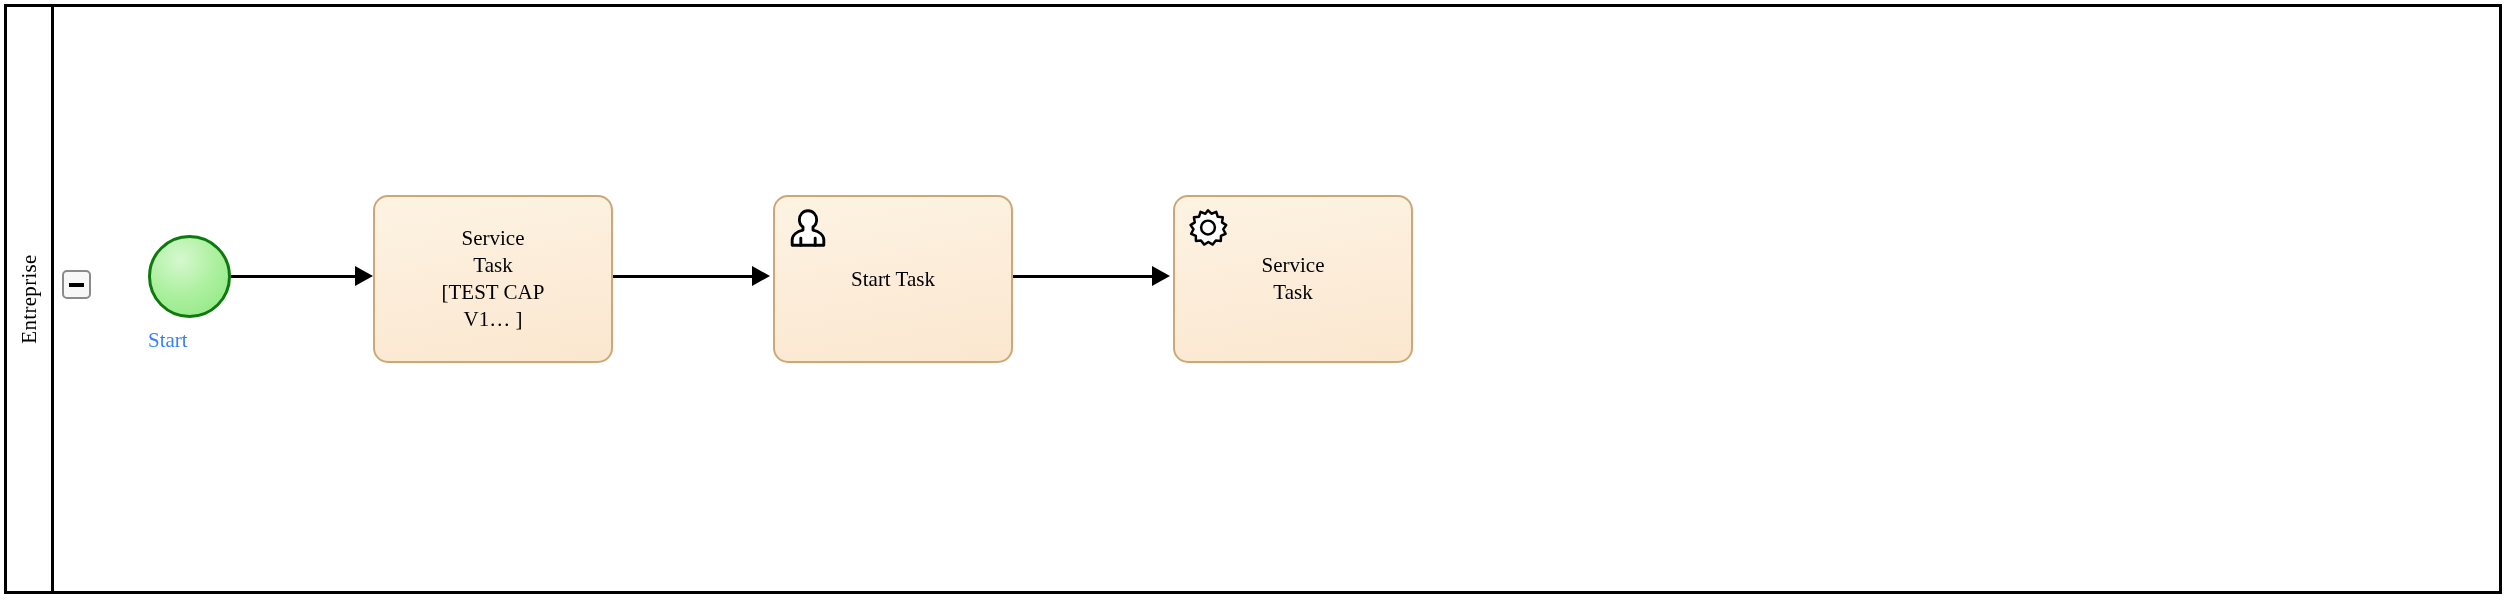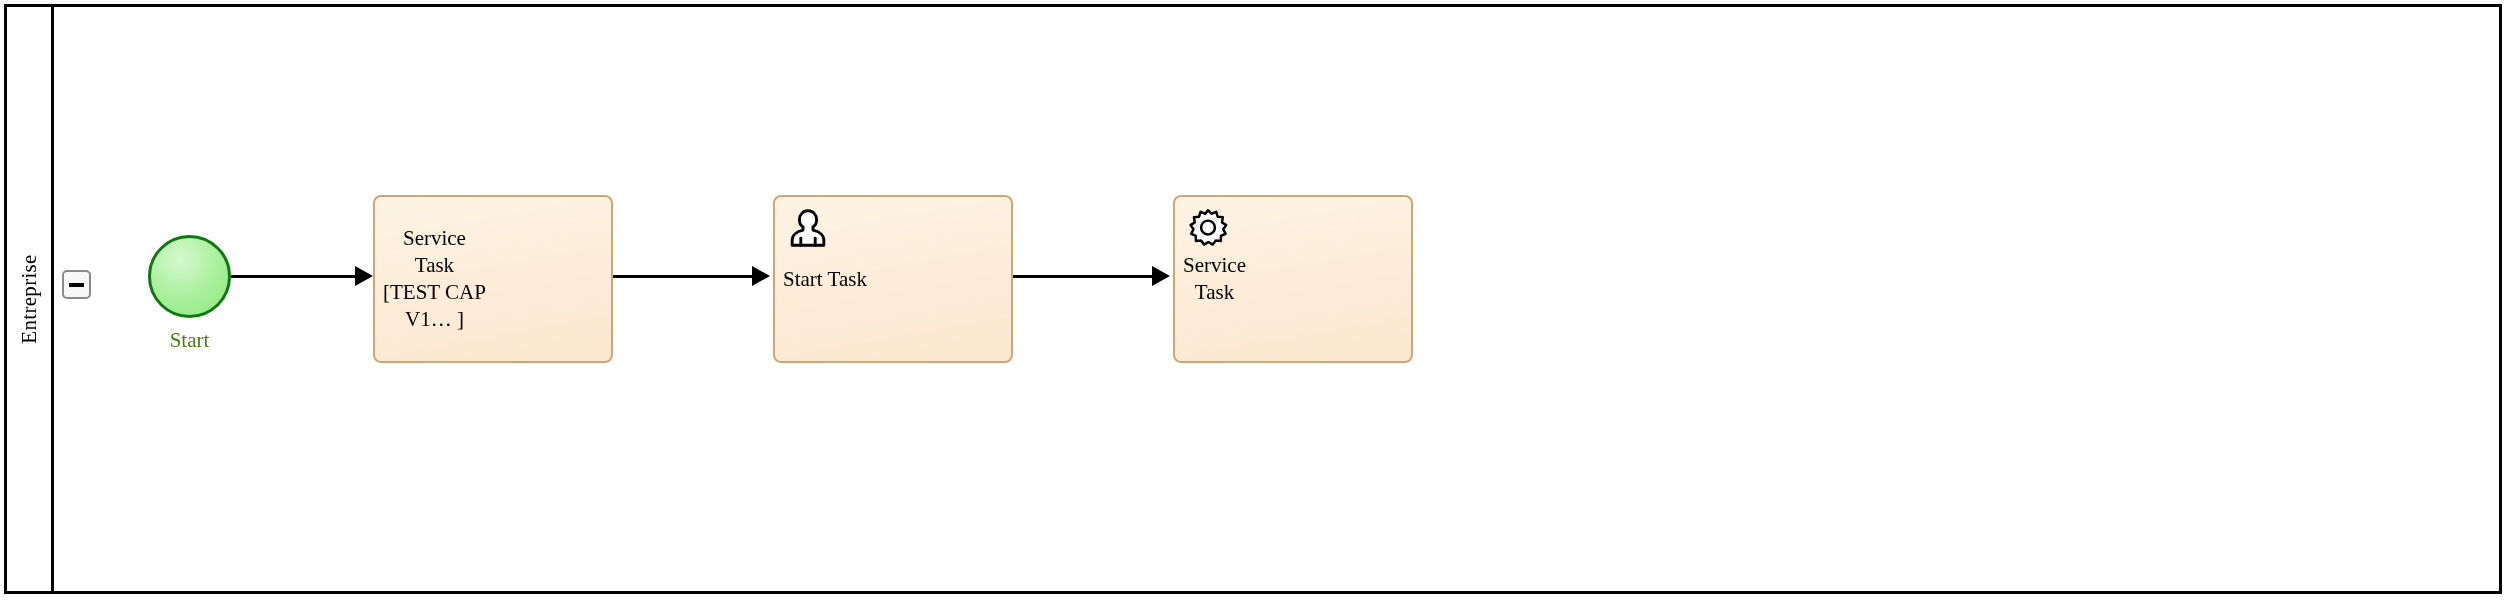--- a/index.html
+++ b/index.html
@@ -95,35 +95,34 @@
     border-radius: 50%;
     border: 3px solid #0d7a0d;
     box-sizing: border-box;
     background: radial-gradient(circle at 38% 28%, #d6f8cf 0%, #adf0a0 48%, #8ce87f 100%);
   }
   .start-label {
     position: absolute;
     left: 148px;
     top: 328px;
     width: 83px;
-    text-align: center;
     font-size: 21px;
-    color: #4d7c0f;
+    color: #3b82f6;
   }
 
   
   .task {
     position: absolute;
     box-sizing: border-box;
     border: 2px solid #cda877;
-    border-radius: 8px;
+    border-radius: 15px;
     background: linear-gradient(170deg, #fdf3e3 0%, #fcecd8 55%, #fbe7cf 100%);
     display: flex;
     align-items: center;
-    justify-content: flex-start;
+    justify-content: center;
   }
   .task-label {
     text-align: center;
     font-size: 21px;
     line-height: 1.28;
     color: #000000;
     padding: 0 8px;
     white-space: pre-line;
   }
 

